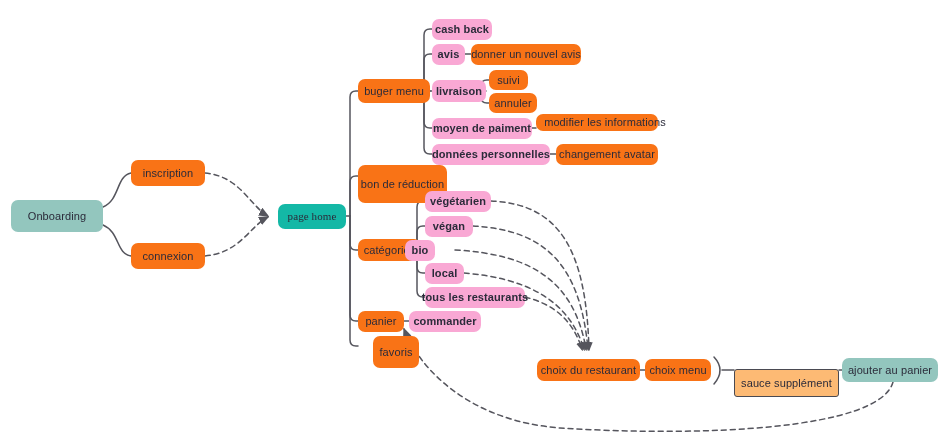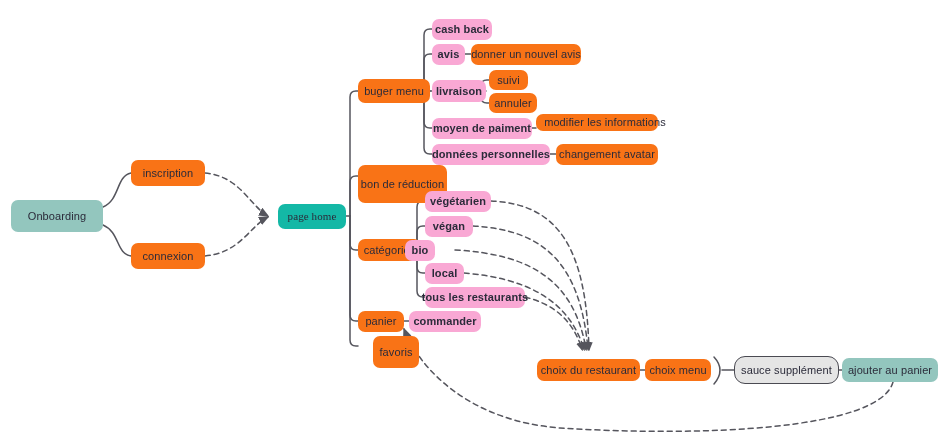--- a/index.html
+++ b/index.html
@@ -36,21 +36,21 @@
     line-height: 1.1;
     color: #2b2b3a;
     white-space: nowrap;
     letter-spacing: 0.1px;
     padding: 0 9px;
   }
   .node.cream   { background: #f97316; }
   .node.mint    { background: #f9a8d4; font-weight: bold; }
   .node.green   { background: #14b8a6; font-family: Liberation Serif, serif; }
   .node.teal    { background: #93c6be; }
-  .node.outline { background: #e5e5e5; border: 1.6px solid #4a4a52; border-radius: 11px; }
+  .node.outline { background: #fdba74; border: 1.6px solid #4a4a52; border-radius: 3px; margin-top: 13px; }
 </style>
 </head>
 <body>
 
 <div id="canvas">
 
   <svg id="edges" viewBox="0 0 942 442" width="942" height="442">
     <defs>
       <marker id="arrow" markerWidth="7" markerHeight="7" refX="6" refY="3" orient="auto" markerUnits="strokeWidth">
         <path d="M0,0 L7,3 L0,6 z" fill="#55555d"></path>

